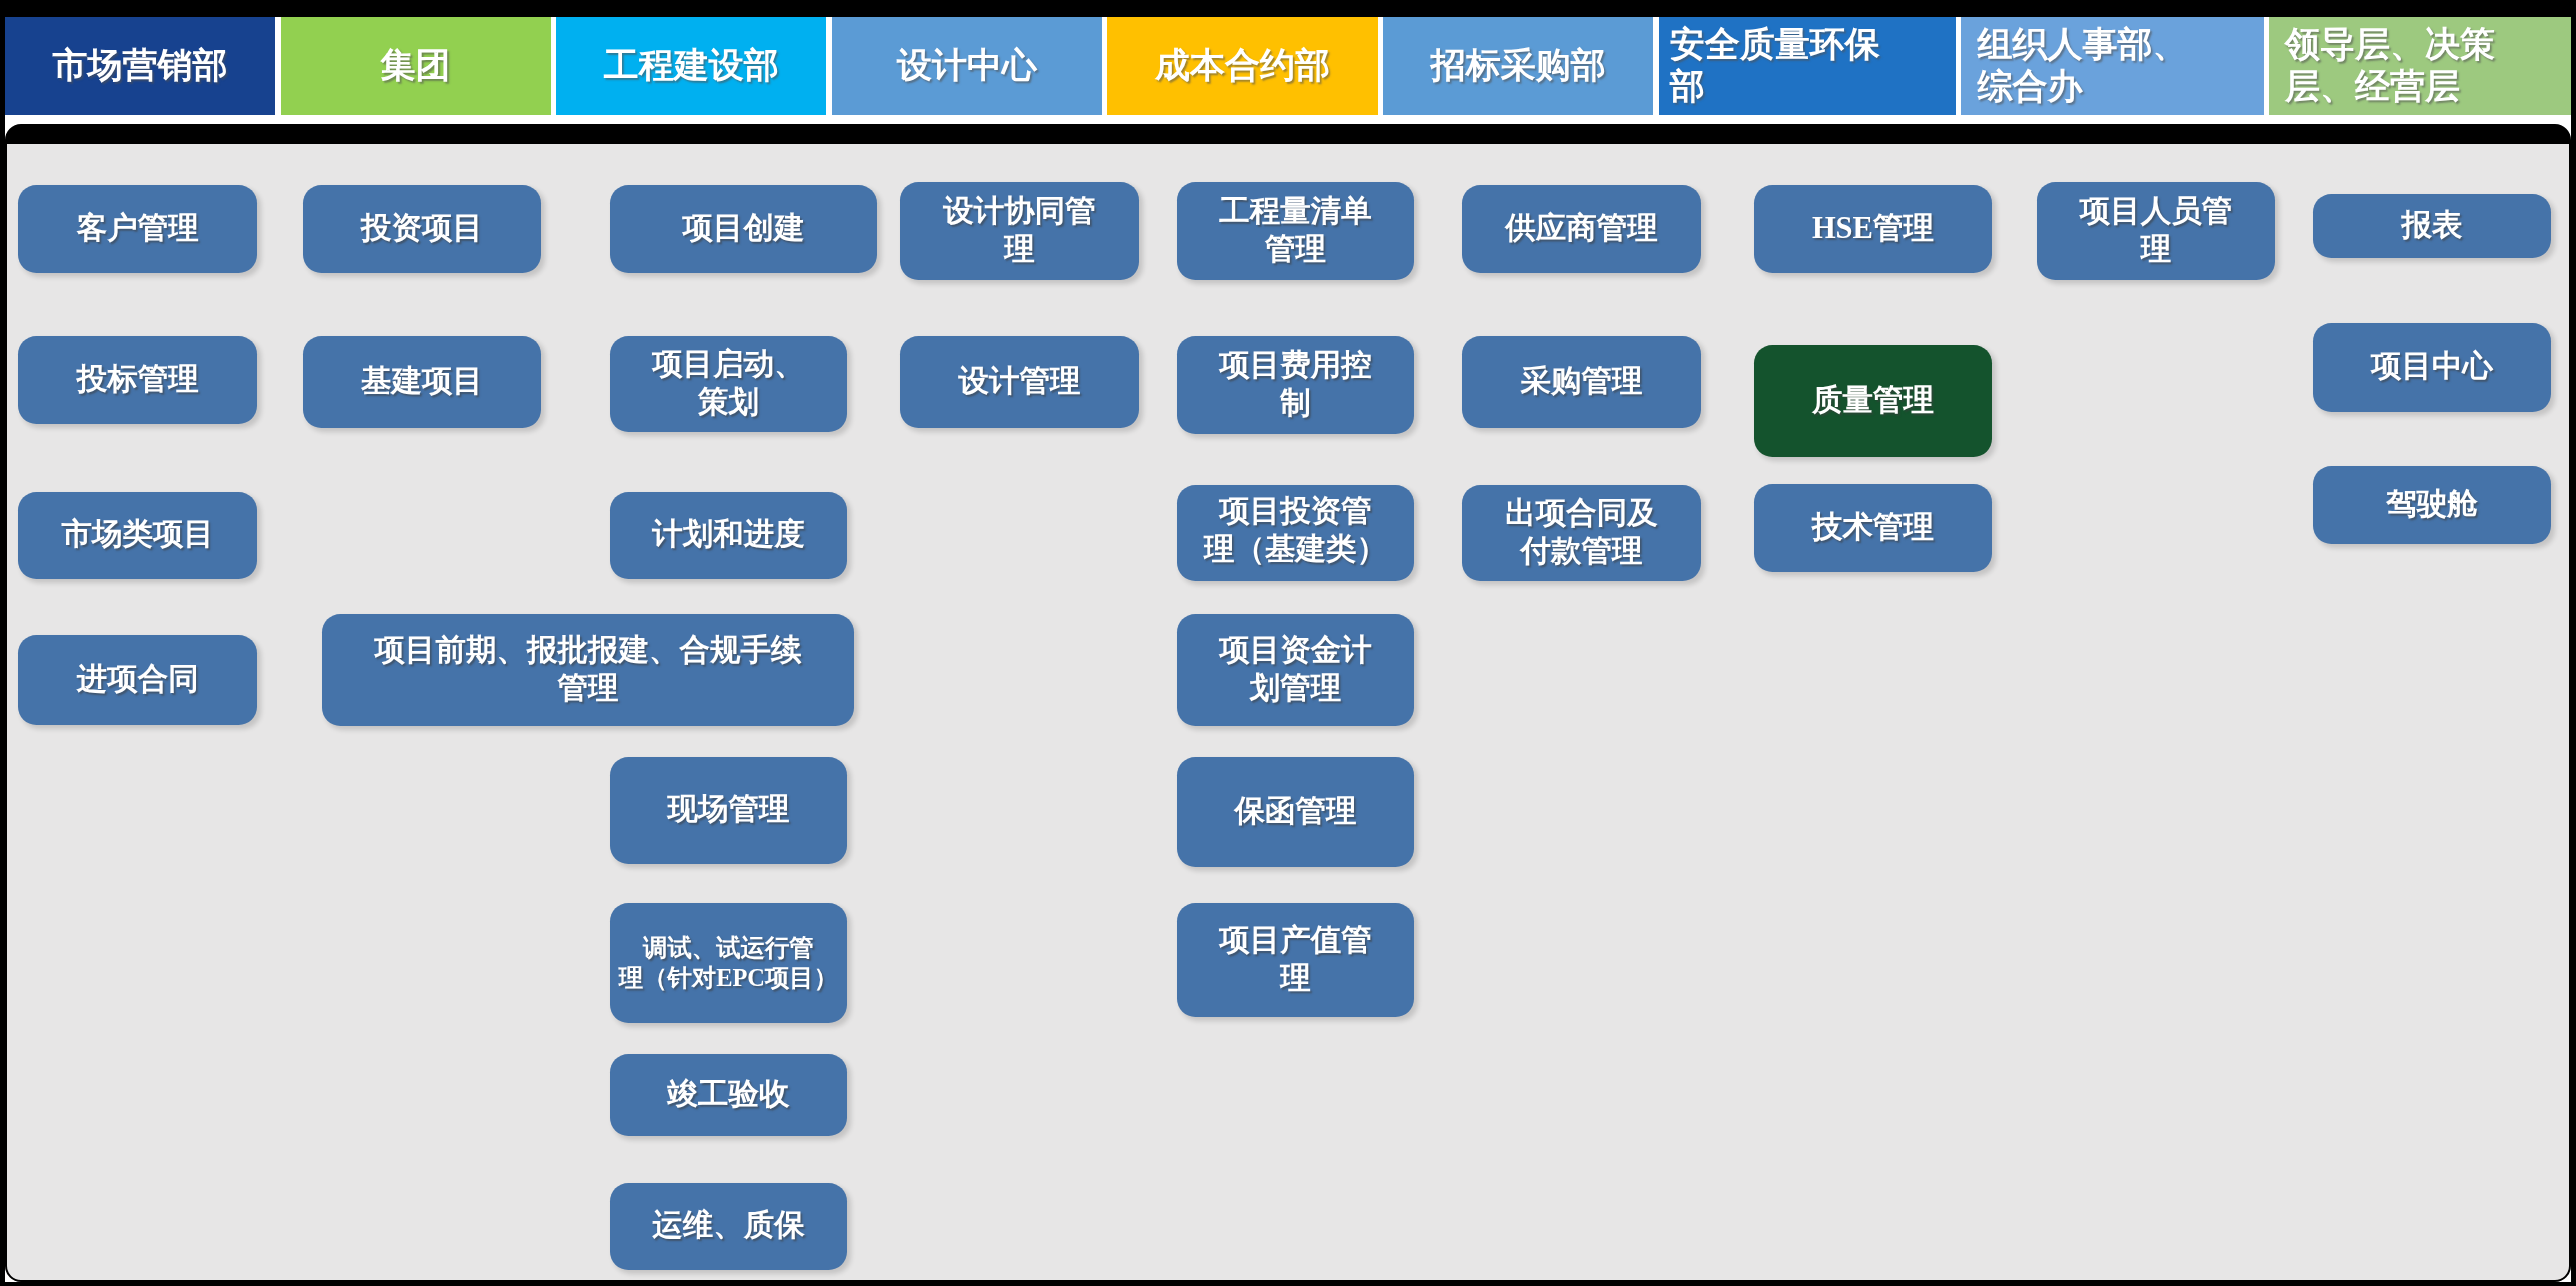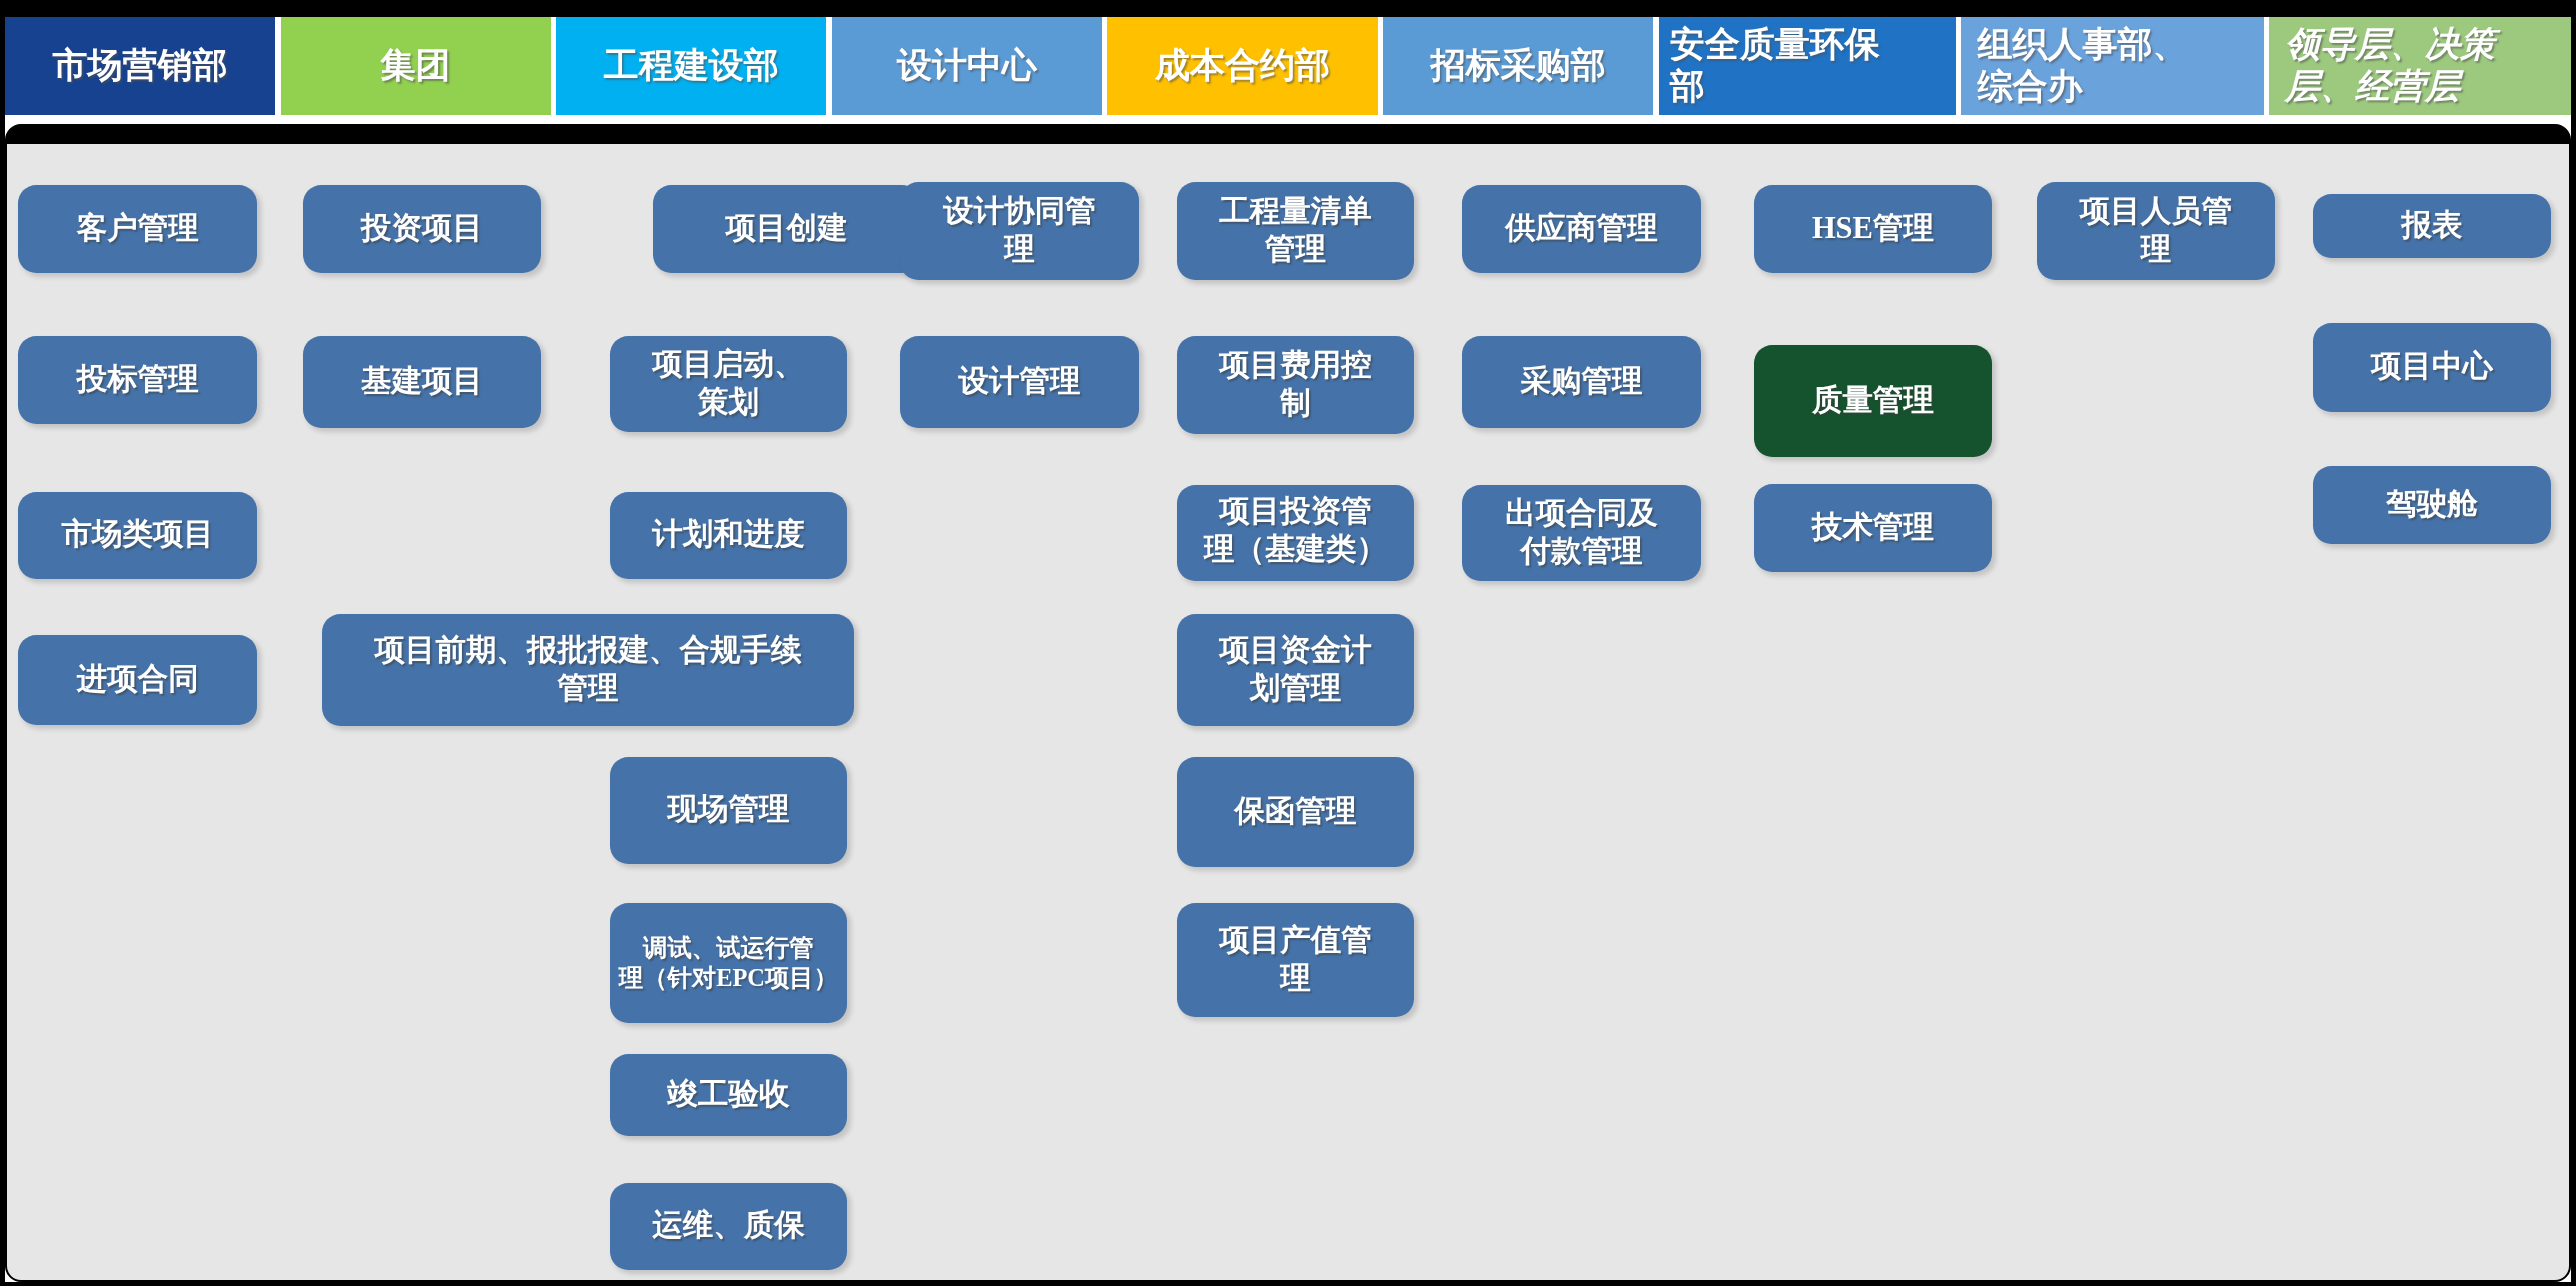--- a/index.html
+++ b/index.html
@@ -80,33 +80,33 @@
         <div class="dept" style="background: rgb(23, 66, 143);">市场营销部</div>
         <div class="dept" style="background: rgb(146, 208, 80);">集团</div>
         <div class="dept" style="background: rgb(0, 176, 240);">工程建设部</div>
         <div class="dept" style="background: rgb(91, 155, 213);">设计中心</div>
         <div class="dept" style="background: rgb(255, 192, 0);">成本合约部</div>
         <div class="dept" style="background: rgb(91, 155, 213);">招标采购部</div>
         <div class="dept left" style="background: rgb(31, 114, 196); padding-left: 11px;">安全质量环保
 部</div>
         <div class="dept left" style="background: rgb(106, 162, 220);">组织人事部、
 综合办</div>
-        <div class="dept left" style="background: rgb(157, 201, 127); font-style: italic;">领导层、决策
+        <div class="dept left" style="background: rgb(157, 201, 127);">领导层、决策
 层、经营层</div>
       </div>
     <div id="panel"></div>
   <div class="module" style="left: 13.4px; top: 168px; width: 239px; height: 88px; background: rgb(69, 115, 169);">客户管理</div>
       <div class="module" style="left: 13.4px; top: 319px; width: 239px; height: 88px; background: rgb(69, 115, 169);">投标管理</div>
       <div class="module" style="left: 13.4px; top: 475px; width: 239px; height: 87px; background: rgb(69, 115, 169);">市场类项目</div>
       <div class="module" style="left: 13.4px; top: 618px; width: 239px; height: 90px; background: rgb(69, 115, 169);">进项合同</div>
       <div class="module" style="left: 298px; top: 168px; width: 238px; height: 88px; background: rgb(69, 115, 169);">投资项目</div>
       <div class="module" style="left: 298px; top: 319px; width: 238px; height: 92px; background: rgb(69, 115, 169);">基建项目</div>
       <div class="module" style="left: 317px; top: 597px; width: 532px; height: 112px; background: rgb(69, 115, 169);">项目前期、报批报建、合规手续
 管理</div>
-      <div class="module" style="left: 605px; top: 168px; width: 267px; height: 88px; background: rgb(69, 115, 169); margin-left: 43px;">项目创建</div>
+      <div class="module" style="left: 605px; top: 168px; width: 267px; height: 88px; background: rgb(69, 115, 169);">项目创建</div>
       <div class="module" style="left: 605px; top: 475px; width: 237px; height: 87px; background: rgb(69, 115, 169);">计划和进度</div>
       <div class="module" style="left: 605px; top: 319px; width: 237px; height: 96px; background: rgb(69, 115, 169);">项目启动、
 策划</div>
       <div class="module" style="left: 605px; top: 740px; width: 237px; height: 107px; background: rgb(69, 115, 169);">现场管理</div>
       <div class="module" style="left: 605px; top: 886px; width: 237px; height: 120px; font-size: 24.4px; background: rgb(69, 115, 169);">调试、试运行管
 理（针对EPC项目）</div>
       <div class="module" style="left: 605px; top: 1037px; width: 237px; height: 82px; background: rgb(69, 115, 169);">竣工验收</div>
       <div class="module" style="left: 605px; top: 1166px; width: 237px; height: 87px; background: rgb(69, 115, 169);">运维、质保</div>
       <div class="module" style="left: 895px; top: 165px; width: 239px; height: 98px; background: rgb(69, 115, 169);">设计协同管
 理</div>

